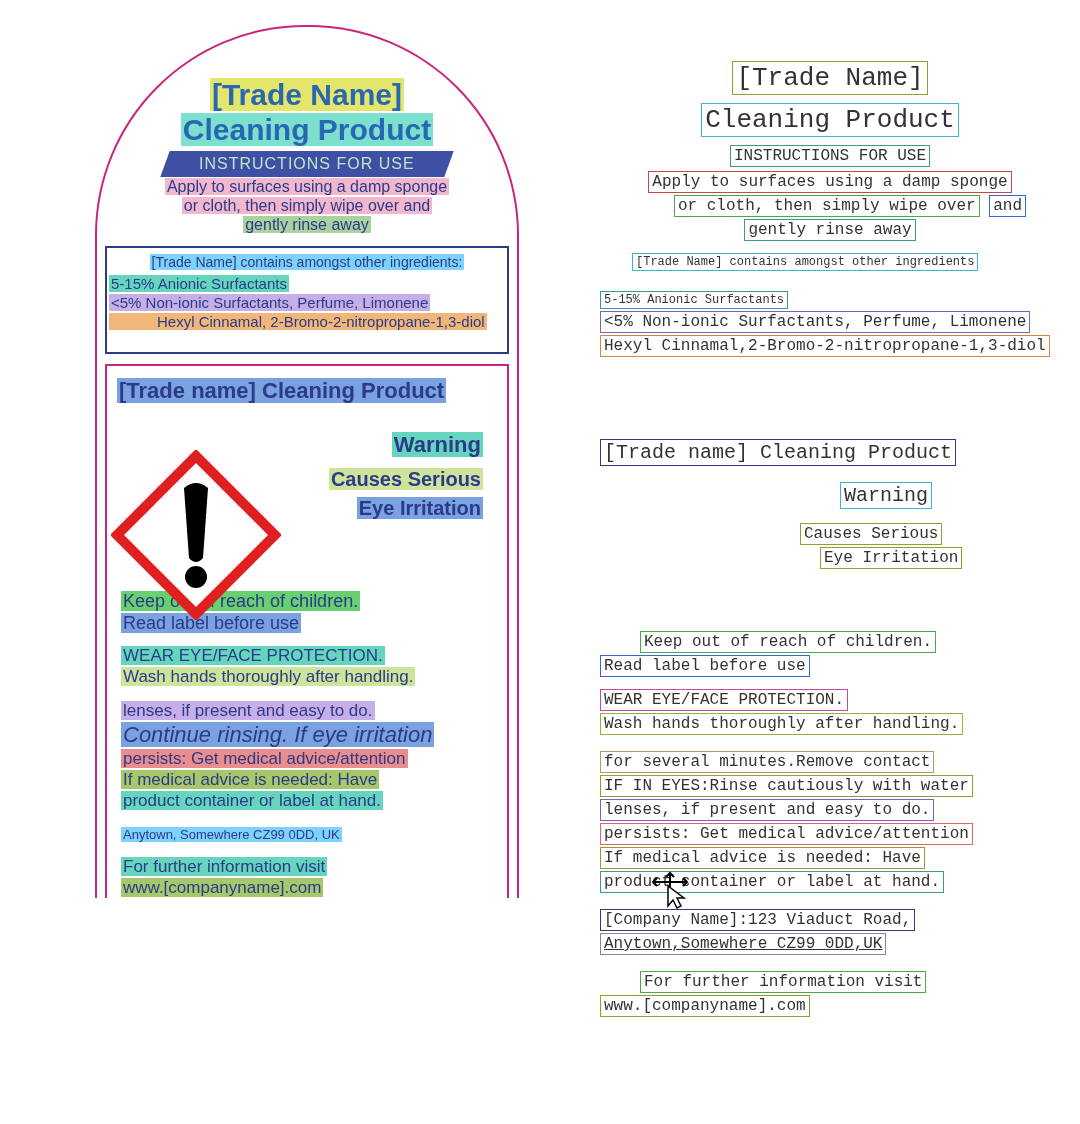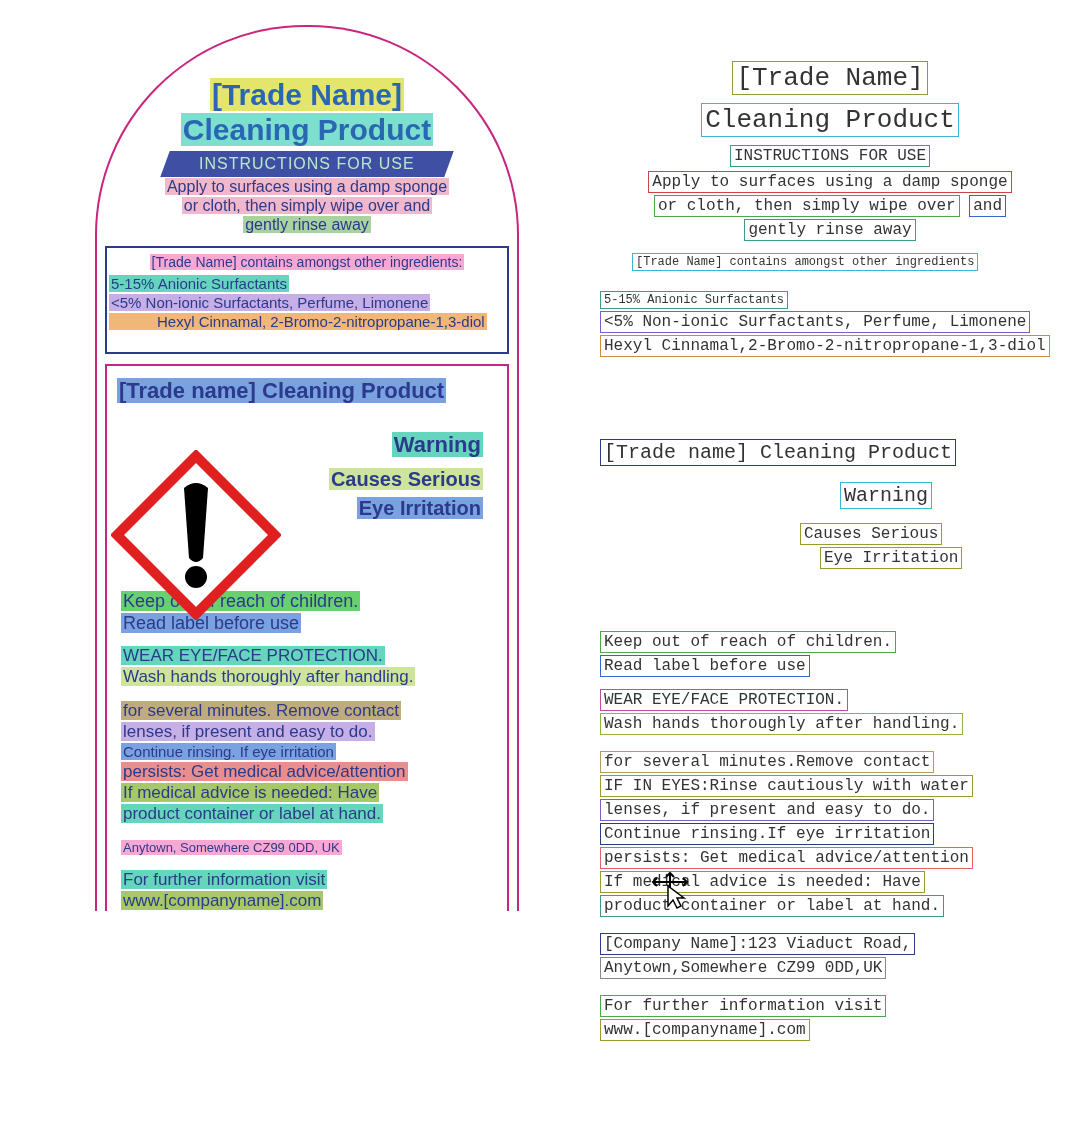--- a/index.html
+++ b/index.html
@@ -63,21 +63,21 @@
   .instr-hdr {
     display: inline-block;
     font-size: 16px; color: #b9e8c8; letter-spacing: 1px;
     background: #3e4fa4; padding: 4px 34px;
     transform: skewX(-20deg);
   }
   .instr-hdr > span { display: inline-block; transform: skewX(20deg); }
   .body-blue { font-size: 16px; color: #2b3a8a; }
   .pk-bg { background: #f1b8cd; }
   .gr-bg { background: #a9d39e; }
-  .cy-bg { background: #f9a8d4; }
+  .cy-bg { background: #7dd3fc; }
   .pu-bg { background: #c6aee6; }
   .or-bg { background: #f0b779; }
   .tq-bg { background: #65d6bd; }
   .lm-bg { background: #cde49a; }
   .bl-bg { background: #7aa1e0; }
   .gn-bg { background: #69d06f; }
   .yg-bg { background: #a7c86a; }
   .ta-bg { background: #bfab7e; }
   .rd-bg { background: #e98d8d; }
   .sc-big { font-size: 22px; font-weight: bold; color: #2b3a8a; }
@@ -105,28 +105,28 @@
   .obox.small { font-size: 12px; }
   .obox.med { font-size: 16px; }
   .r-center { text-align: center; }
   .r-left { text-align: left; }
 
   .oc-olive   { border-color: #9a9a33; }
   .oc-cyan    { border-color: #3ab6cf; }
   .oc-teal    { border-color: #3b9b8a; }
   .oc-red     { border-color: #cc4545; }
   .oc-blue    { border-color: #3766c9; }
-  .oc-green   { border-color: #4aa84a; }
+  .oc-green   { border-color: #4aa84a; margin-left: 40px; }
   .oc-purple  { border-color: #7b5fc9; }
   .oc-orange  { border-color: #cf8a3b; }
   .oc-magenta { border-color: #c74aa1; }
   .oc-navy    { border-color: #2b3a8a; }
   .oc-tan     { border-color: #b69a64; }
   .oc-lime    { border-color: #8db63b; }
-  .oc-gray    { border-color: #888; }
+  .oc-gray    { border-color: #888; text-decoration: underline; }
   .oc-red2    { border-color: #e06666; }
 
   .r-title1 { font-size: 26px; }
   .r-title2 { font-size: 26px; }
 
   .cursor-icon {
     position: absolute;
     left: 650px;
     top: 870px;
     pointer-events: none;
@@ -172,23 +172,22 @@
       <div class="warn-row"><span class="hl sc-mid bl-bg">Eye Irritation</span></div>
 
       <div style="height:70px"></div>
 
       <div class="line"><span class="hl body-blue gn-bg" style="font-size:18px;">Keep out of reach of children.</span></div>
       <div class="line"><span class="hl body-blue bl-bg" style="font-size:18px;">Read label before use</span></div>
       <div style="height:10px"></div>
       <div class="line"><span class="hl body-blue tq-bg" style="font-size:17px;">WEAR EYE/FACE PROTECTION.</span></div>
       <div class="line"><span class="hl body-blue lm-bg" style="font-size:17px;">Wash hands thoroughly after handling.</span></div>
       <div style="height:12px"></div>
-      <div class="line"><span class="hl body-blue ta-bg" style="font-size:17px;">for several minutes. Remove contact</span></div>
       <div class="line"><span class="hl body-blue pu-bg" style="font-size:17px;">lenses, if present and easy to do.</span></div>
-      <div class="line"><span class="hl body-blue bl-bg" style="font-size:15px;">Continue rinsing. If eye irritation</span></div>
+      <div class="line"><span class="hl body-blue bl-bg" style="font-size:22px;font-style:italic;">Continue rinsing. If eye irritation</span></div>
       <div class="line"><span class="hl body-blue rd-bg" style="font-size:17px;">persists: Get medical advice/attention</span></div>
       <div class="line"><span class="hl body-blue yg-bg" style="font-size:17px;">If medical advice is needed: Have</span></div>
       <div class="line"><span class="hl body-blue tq-bg" style="font-size:17px;">product container or label at hand.</span></div>
       <div style="height:12px"></div>
       <div class="line"><span class="hl body-blue cy-bg" style="font-size:13px;">Anytown, Somewhere CZ99 0DD, UK</span></div>
       <div style="height:12px"></div>
       <div class="line"><span class="hl body-blue tq-bg" style="font-size:17px;">For further information visit</span></div>
       <div class="line"><span class="hl body-blue yg-bg" style="font-size:17px;">www.[companyname].com</span></div>
     </div>
   </div>
@@ -220,21 +219,20 @@
   <div style="height:60px"></div>
   <div class="r-left"><span class="obox med oc-green">Keep out of reach of children.</span></div>
   <div class="r-left"><span class="obox med oc-blue">Read label before use</span></div>
   <div style="height:10px"></div>
   <div class="r-left"><span class="obox med oc-magenta">WEAR EYE/FACE PROTECTION.</span></div>
   <div class="r-left"><span class="obox med oc-lime">Wash hands thoroughly after handling.</span></div>
   <div style="height:14px"></div>
   <div class="r-left"><span class="obox med oc-tan">for several minutes.Remove contact</span></div>
   <div class="r-left"><span class="obox med oc-olive">IF IN EYES:Rinse cautiously with water</span></div>
   <div class="r-left"><span class="obox med oc-purple">lenses, if present and easy to do.</span></div>
-  <div class="r-left"><span class="obox med oc-navy">Continue rinsing.If eye irritation</span></div>
   <div class="r-left"><span class="obox med oc-red2">persists: Get medical advice/attention</span></div>
   <div class="r-left"><span class="obox med oc-olive">If medical advice is needed: Have</span></div>
   <div class="r-left"><span class="obox med oc-teal">product container or label at hand.</span></div>
   <div style="height:14px"></div>
   <div class="r-left"><span class="obox med oc-navy">[Company Name]:123 Viaduct Road,</span></div>
   <div class="r-left"><span class="obox med oc-gray">Anytown,Somewhere CZ99 0DD,UK</span></div>
   <div style="height:14px"></div>
   <div class="r-left"><span class="obox med oc-green">For further information visit</span></div>
   <div class="r-left"><span class="obox med oc-olive">www.[companyname].com</span></div>
 </div>

